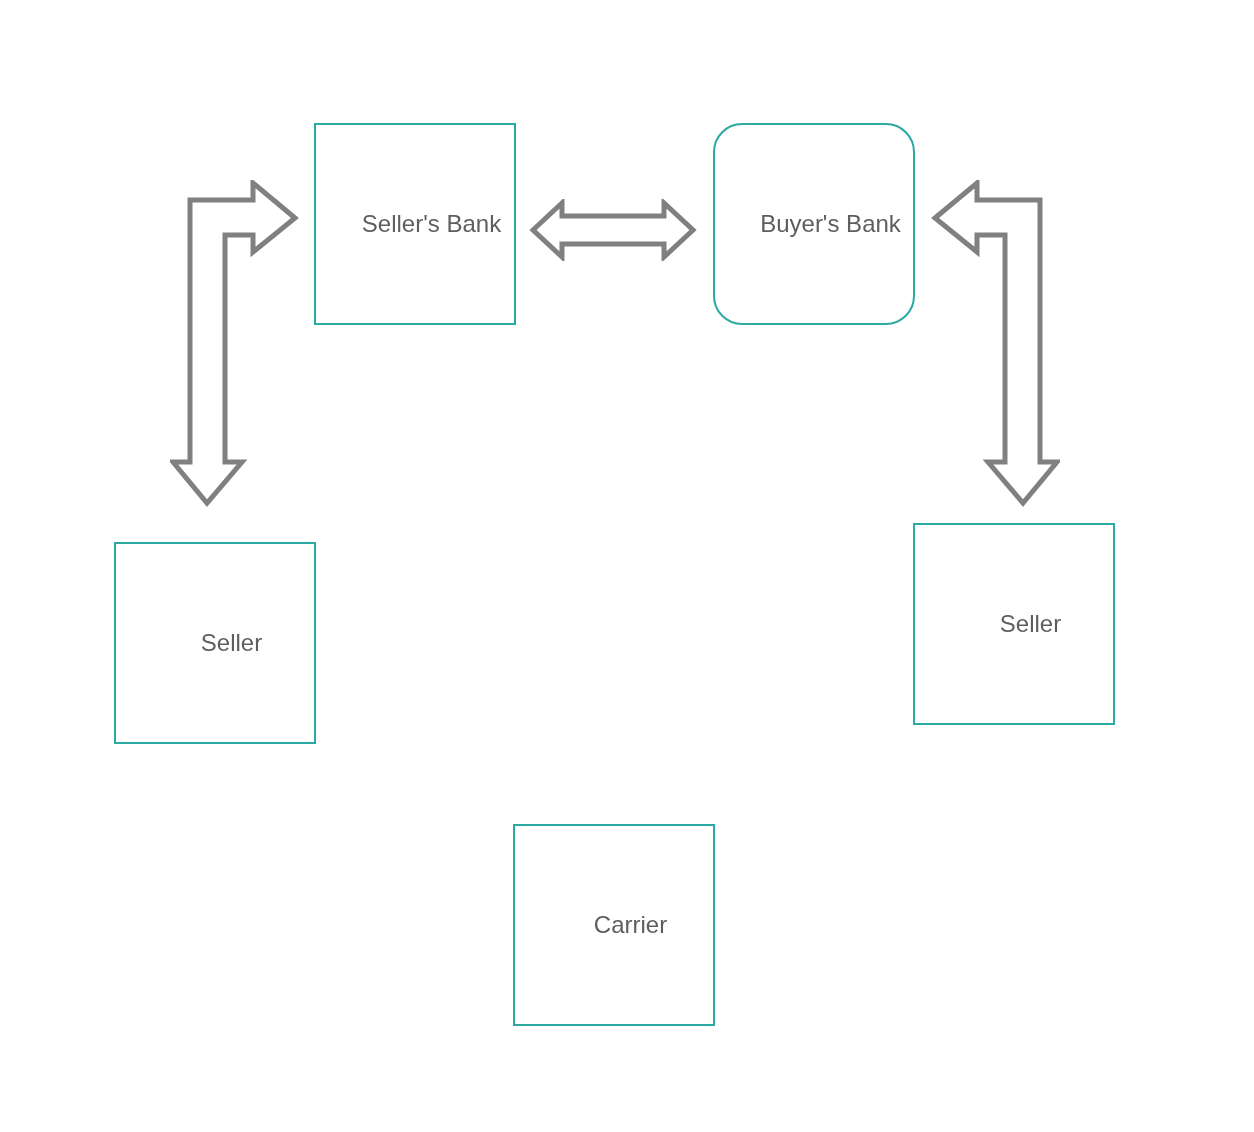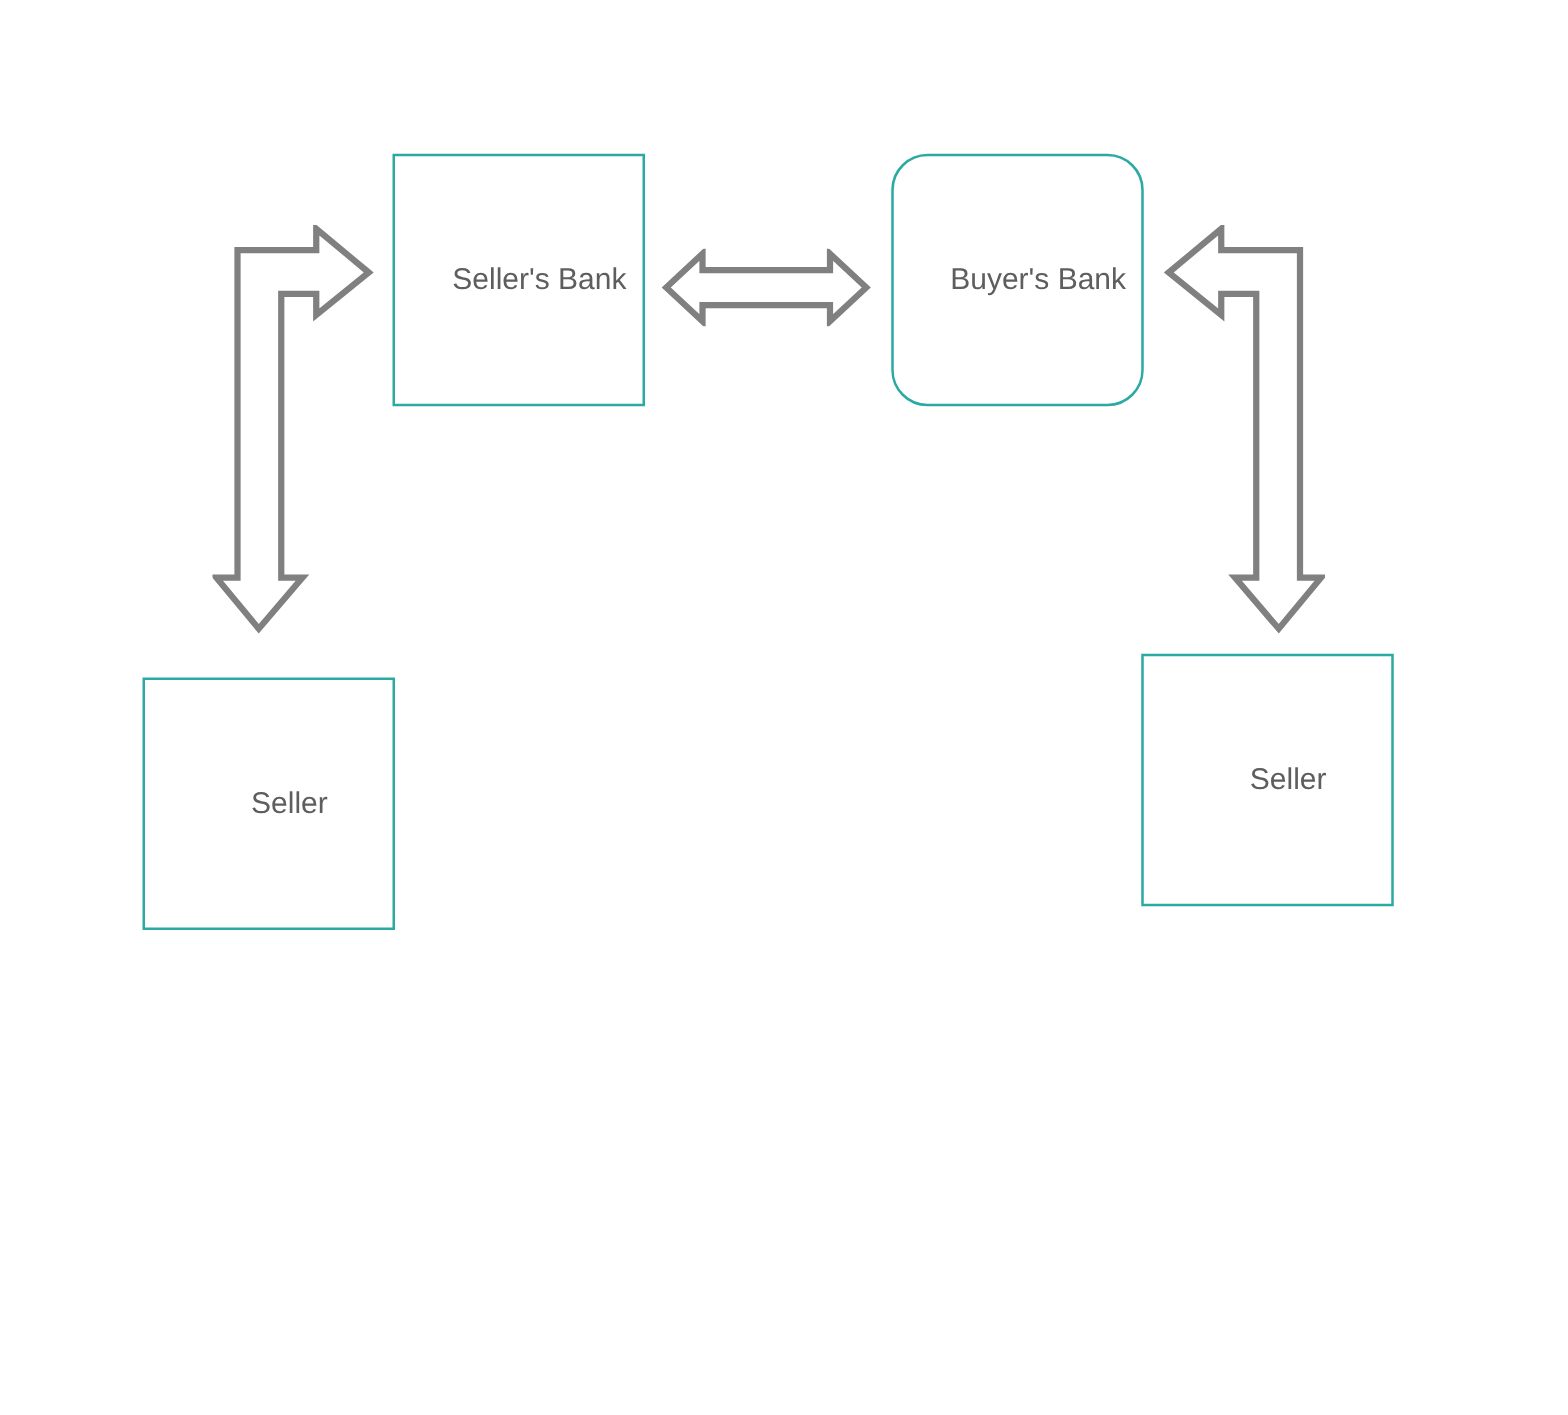--- a/index.html
+++ b/index.html
@@ -68,20 +68,23 @@
   </div>
 
   <div class="node" id="node-seller">
     <span class="label">Seller</span>
   </div>
 
   <div class="node" id="node-buyer">
     <span class="label">Seller</span>
   </div>
 
+  <div class="node" id="node-carrier">
+    <span class="label">Carrier</span>
+  </div>
 
   <svg class="connector" id="conn-banks" width="168" height="62" viewBox="0 0 168 62">
     <polygon points="4,31 33,4 33,17 135,17 135,4 164,31 135,58 135,45 33,45 33,58"></polygon>
   </svg>
 
   <svg class="connector" id="conn-seller-bank" width="130" height="328" viewBox="0 0 130 328">
     <polygon points="125,38 83,3 83,20 20,20 20,282 3,282 37,323 72,282 55,282 55,55 83,55 83,72"></polygon>
   </svg>
 
   <svg class="connector" id="conn-buyer-bank" width="130" height="328" viewBox="0 0 130 328">

